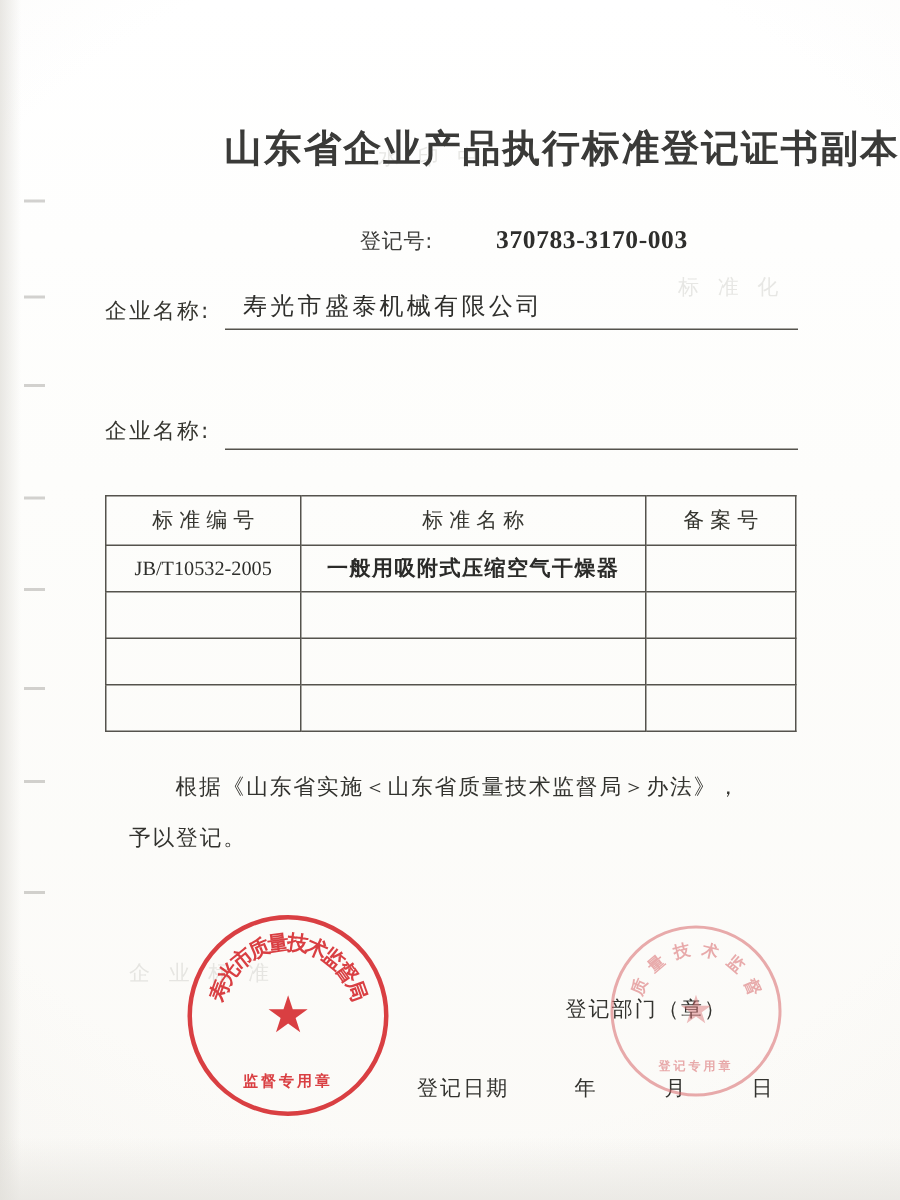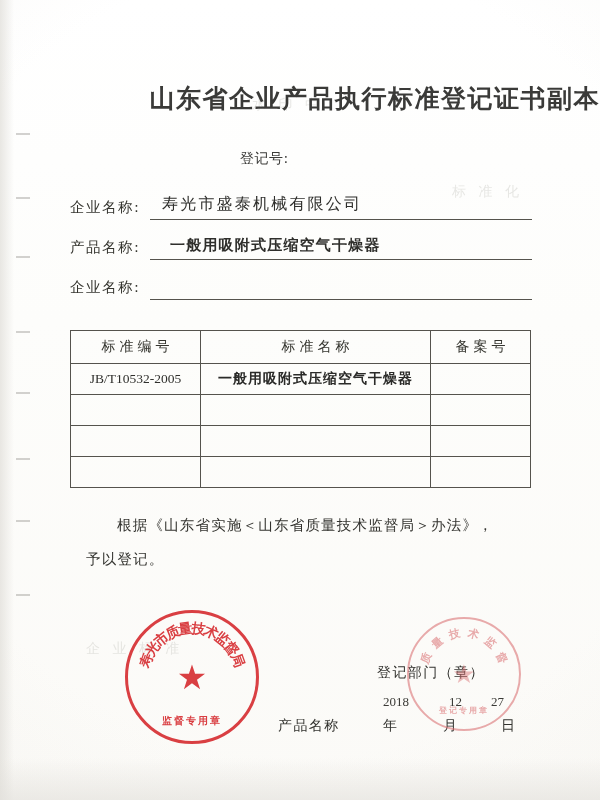--- a/index.html
+++ b/index.html
@@ -362,33 +362,29 @@
   <div class="tick" style="top:594px;"></div>
 
   <div class="ghost" style="left:252px; top:96px;">水 印 中</div>
   <div class="ghost" style="left:452px; top:183px;">标 准 化</div>
   <div class="ghost" style="left:86px; top:640px;">企 业 标 准</div>
 
   <div class="title">山东省企业产品执行标准登记证书副本</div>
 
   <div class="reg-row">
     <span class="reg-label">登记号:</span>
+    <span class="reg-value">370783-3170-003</span>
   </div>
 
   <div class="field" style="top:186px;">
     <span class="field-label">企业名称:</span>
     <span class="field-value">寿光市盛泰机械有限公司</span>
     <span class="field-line"></span>
   </div>
 
-  <div class="field" style="top:226px;">
-    <span class="field-label">产品名称:</span>
-    <span class="field-value bold">一般用吸附式压缩空气干燥器</span>
-    <span class="field-line"></span>
-  </div>
 
   <div class="field" style="top:266px;">
     <span class="field-label">企业名称:</span>
     <span class="field-value"></span>
     <span class="field-line"></span>
   </div>
 
 
   <table class="std-table">
     <colgroup>
@@ -428,27 +424,22 @@
   </table>
 
   <div class="para">
     <span class="para-indent">根据《山东省实施＜山东省质量技术监督局＞办法》，</span>
     <span>予以登记。</span>
   </div>
 
 
   <div class="footer-dept">登记部门（章）</div>
 
-  <div class="date-values">
-    <span class="dv-y">2018</span>
-    <span class="dv-m">12</span>
-    <span class="dv-d">27</span>
-  </div>
-
-  <div class="date-label">产品名称</div>
+
+  <div class="date-label">登记日期</div>
 
   <div class="date-units">
     <span class="du-y">年</span>
     <span class="du-m">月</span>
     <span class="du-d">日</span>
   </div>
 
   <div class="seal seal-primary">
     <div class="seal-arc">
         <span style="transform: translate(-45.11px, -16.42px) rotate(290deg);">

